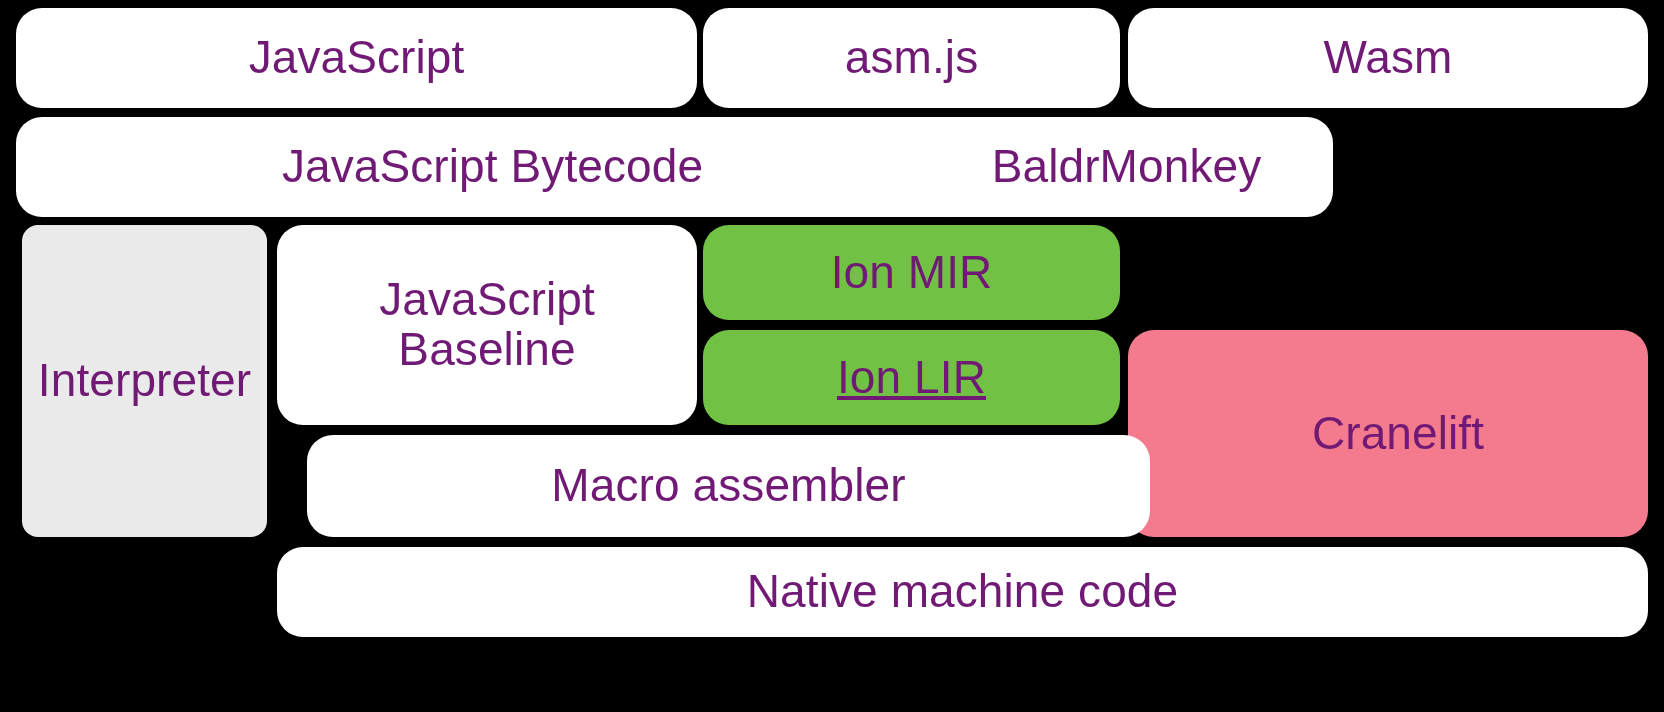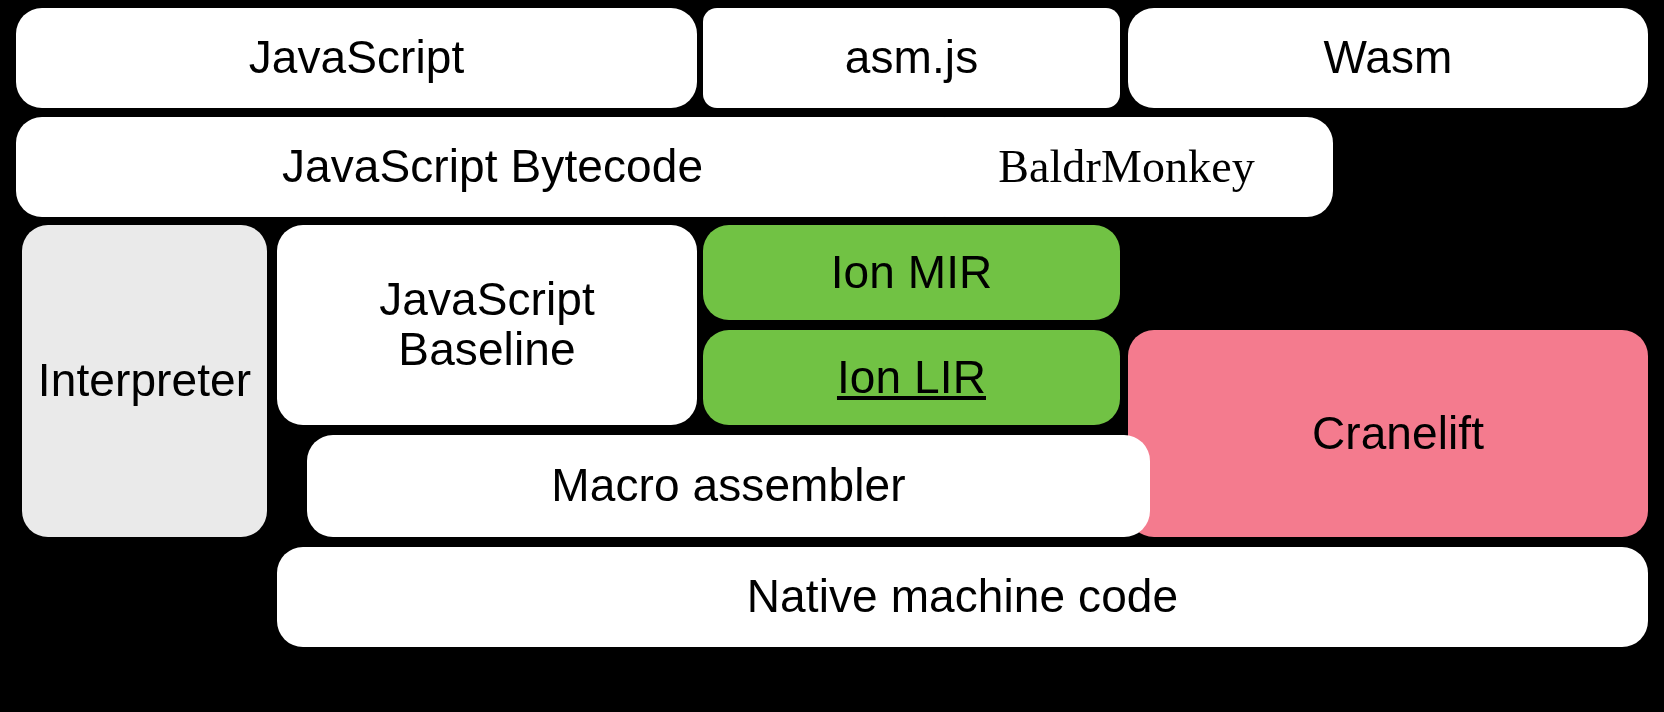--- a/index.html
+++ b/index.html
@@ -15,44 +15,44 @@
     overflow: hidden;
     font-family: "Liberation Sans", sans-serif;
   }
   .node {
     position: absolute;
     display: flex;
     align-items: center;
     justify-content: center;
     text-align: center;
     border-radius: 26px;
-    color: #000000;
+    color: #701a75;
     font-size: 46px;
     font-weight: 400;
     line-height: 1.08;
     letter-spacing: 0.1px;
     box-sizing: border-box;
     white-space: pre-line;
     user-select: none;
   }
   .fill-white  { background: #FFFFFF; }
-  .fill-gray   { background: #EAEAEA; }
+  .fill-gray   { background: #EAEAEA; border-radius: 16px; }
   .fill-green  { background: #71C244; }
   .fill-pink   { background: #F47B8E; padding-left: 20px; }
 </style>
 </head>
 <body>
 
 <div id="stage">
     <div class="node fill-white" style="left: 16px; top: 8px; width: 681px; height: 100px;">JavaScript</div>
-    <div class="node fill-white" style="left: 703px; top: 8px; width: 417px; height: 100px; border-radius: 14px;">asm.js</div>
+    <div class="node fill-white" style="left: 703px; top: 8px; width: 417px; height: 100px;">asm.js</div>
     <div class="node fill-white" style="left: 16px; top: 117px; width: 953px; height: 100px;">JavaScript Bytecode</div>
     <div class="node fill-white" style="left: 1128px; top: 8px; width: 520px; height: 100px;">Wasm</div>
-    <div class="node fill-white" style="left: 920px; top: 117px; width: 413px; height: 100px; font-family: Liberation Serif, serif;">BaldrMonkey</div>
+    <div class="node fill-white" style="left: 920px; top: 117px; width: 413px; height: 100px;">BaldrMonkey</div>
     <div class="node fill-gray" style="left: 22px; top: 225px; width: 245px; height: 312px;">Interpreter</div>
     <div class="node fill-white" style="left: 277px; top: 225px; width: 420px; height: 200px;">JavaScript
 Baseline</div>
     <div class="node fill-green" style="left: 703px; top: 225px; width: 417px; height: 95px; text-align: right;">Ion MIR</div>
     <div class="node fill-green" style="left: 703px; top: 330px; width: 417px; height: 95px; text-decoration: underline;">Ion LIR</div>
     <div class="node fill-pink" style="left: 1128px; top: 330px; width: 520px; height: 207px;">Cranelift</div>
     <div class="node fill-white" style="left: 277px; top: 435px; width: 843px; height: 102px; margin-left: 30px;">Macro assembler</div>
-    <div class="node fill-white" style="left: 277px; top: 547px; width: 1371px; height: 100px;">Native machine code</div>
+    <div class="node fill-white" style="left: 277px; top: 547px; width: 1371px; height: 90px;">Native machine code</div>
   </div>
 
 </body></html>

